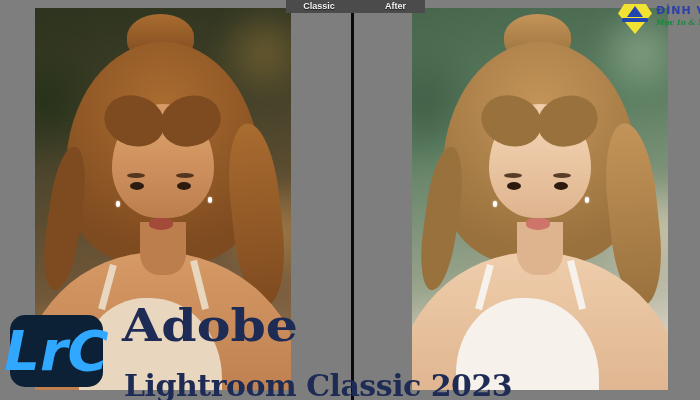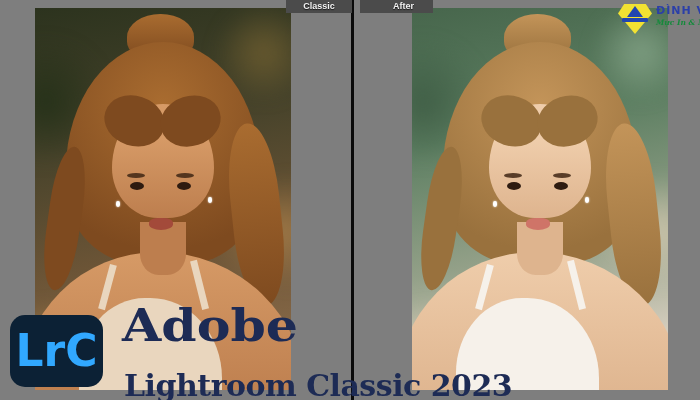--- a/index.html
+++ b/index.html
@@ -76,28 +76,28 @@
   .p-earring{position:absolute;width:1.8%;height:1.5%;border-radius:50%;
     background:#fff;box-shadow:0 0 2px #fff;}
   .p-earring.l{left:31.5%;top:50.5%;} .p-earring.r{left:67.5%;top:49.5%;}
 
   
   .divider{position:absolute;left:351px;top:0;width:3px;height:400px;background:#0a0a0a;z-index:2;}
   .tab{position:absolute;top:0;height:13px;background:#4b4b4b;z-index:3;
     color:#f2f2f2;font-size:9px;font-weight:bold;line-height:13px;text-align:center;
     text-shadow:0 1px 1px rgba(0,0,0,.7);cursor:pointer;}
   .tab.t-before{left:286px;width:66px;}
-  .tab.t-after{left:360px;width:59px;padding-left:14px;}
+  .tab.t-after{left:352px;width:59px;padding-left:14px;}
 
   
   .branding{position:absolute;left:0;top:0;z-index:4;}
   .lrc-icon{position:absolute;left:10px;top:315px;width:93px;height:72px;
     background:#0c2135;border-radius:15px;display:flex;align-items:center;justify-content:center;}
   .lrc-icon span{color:#31a8ff;font-family:"DejaVu Sans",sans-serif;font-weight:bold;
-    font-size:44px;letter-spacing:0;line-height:1;}
+    font-size:56px;letter-spacing:0;line-height:1;font-style:italic;}
   .brand-title{position:absolute;left:122px;top:304px;
     font-family:"DejaVu Serif",serif;font-weight:900;font-size:44px;line-height:1;
     color:#1d2b55;transform:scaleX(1.15);transform-origin:left top;white-space:nowrap;}
   .brand-subtitle{position:absolute;left:124px;top:352px;
     font-family:"DejaVu Serif",serif;font-weight:900;font-size:30px;line-height:1.2;
     letter-spacing:-0.5px;color:#1d2b55;white-space:nowrap;margin-top:16px;}
 
   
   .watermark{position:absolute;left:618px;top:4px;z-index:4;display:flex;gap:4px;align-items:flex-start;}
   .gem{position:relative;width:34px;height:30px;flex:0 0 auto;}

